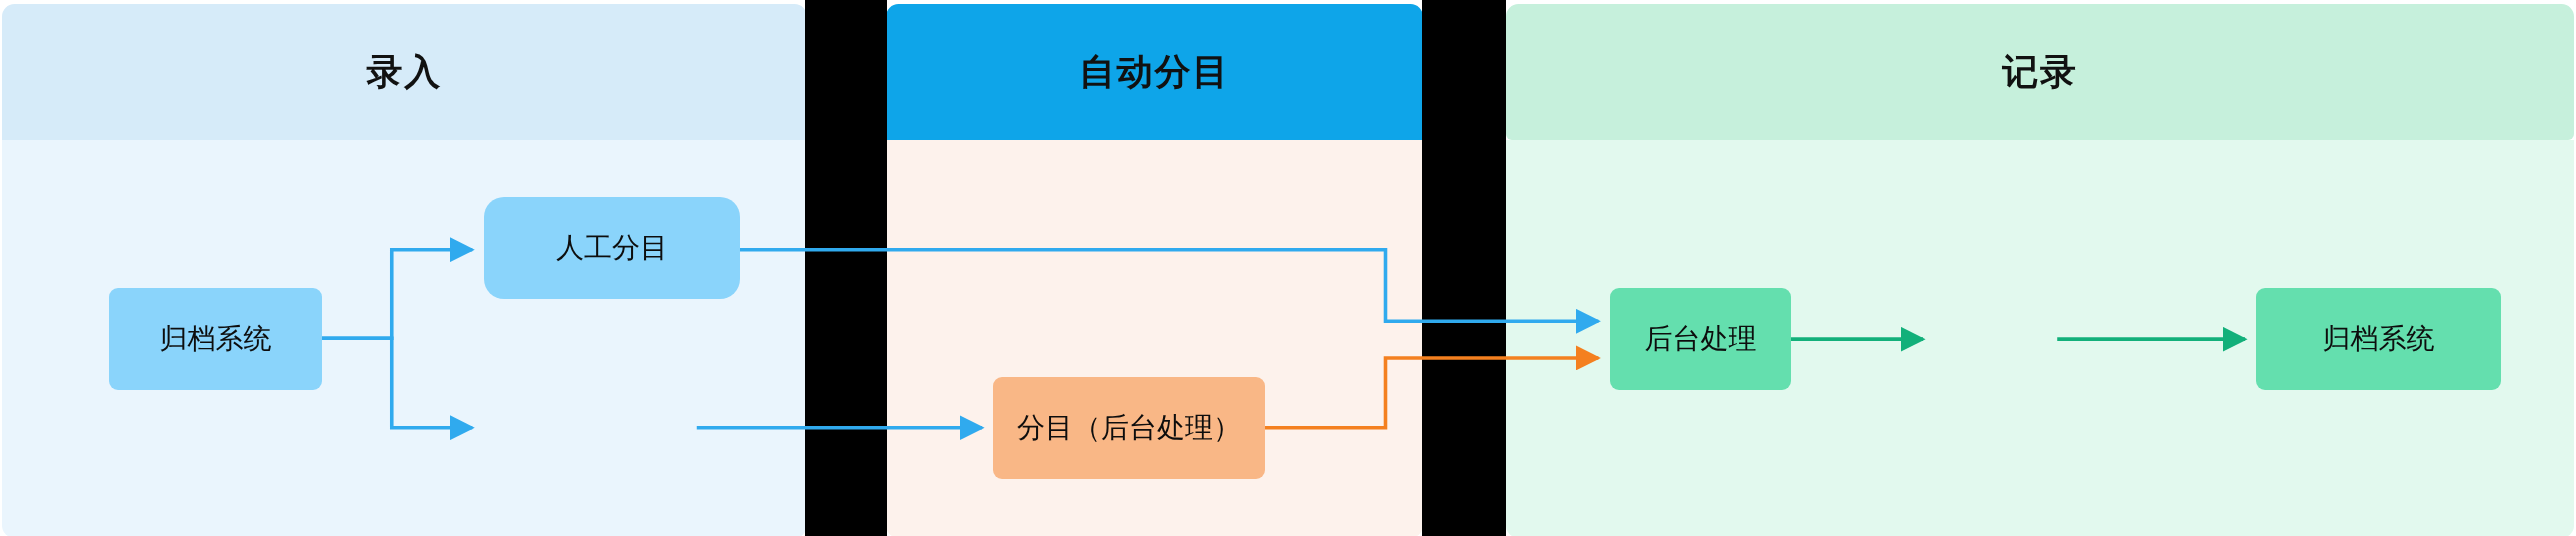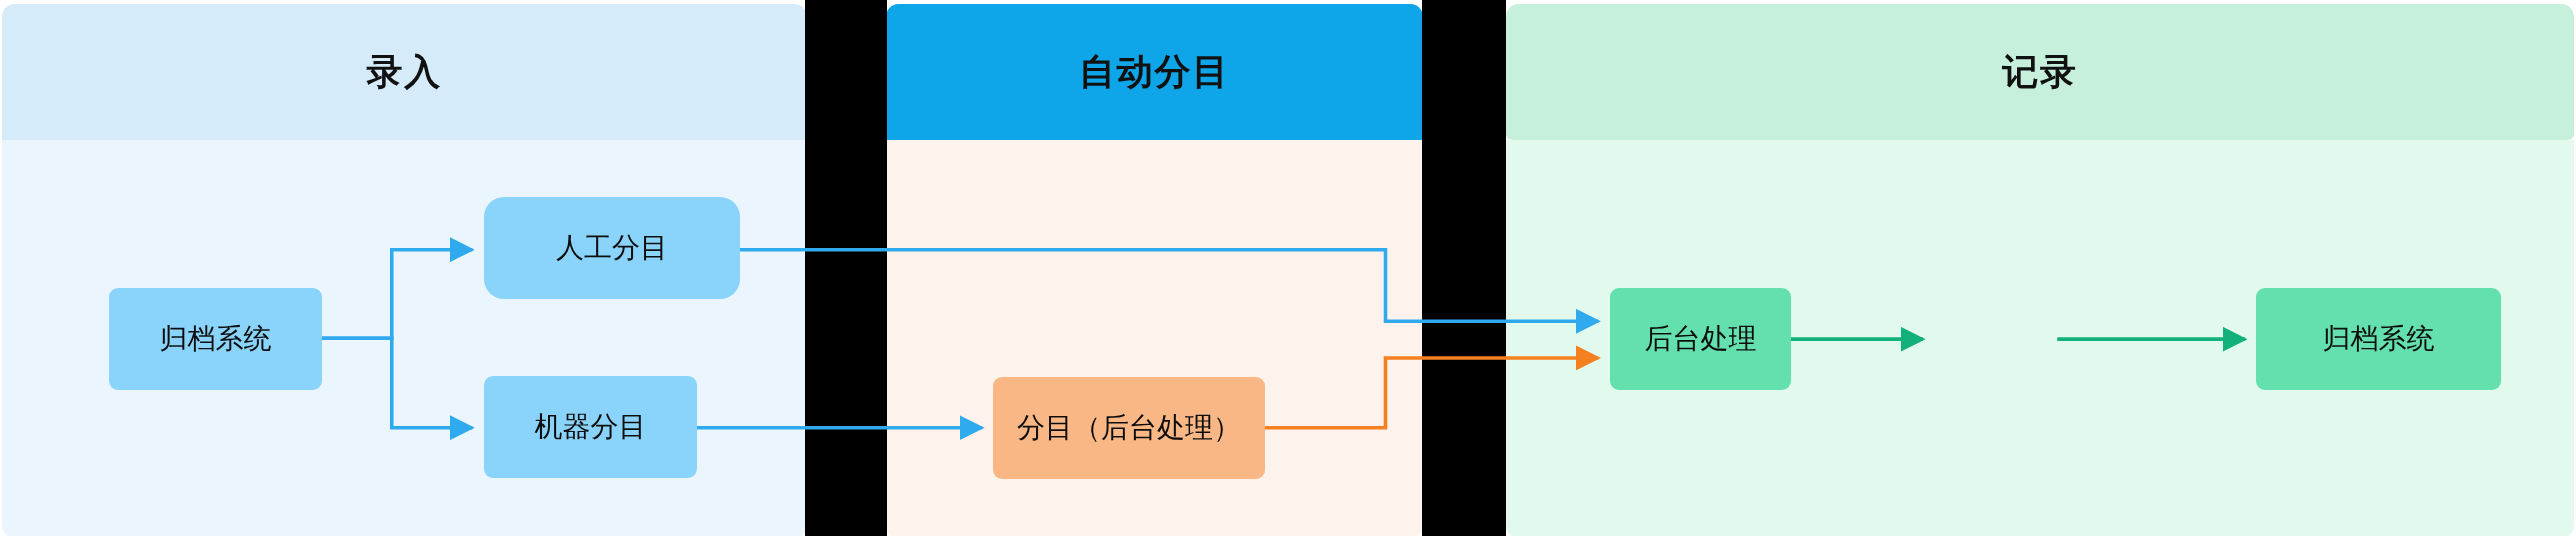--- a/index.html
+++ b/index.html
@@ -171,23 +171,20 @@
   </svg>
 
   <div class="node n-blue" id="node-start">
     <span class="node-label">归档系统</span>
   </div>
 
   <div class="node n-blue" id="node-manual">
     <span class="node-label">人工分目</span>
   </div>
 
-  <div class="node n-blue" id="node-machine">
-    <span class="node-label">机器分目</span>
-  </div>
 
   <div class="node n-orange" id="node-auto-sort">
     <span class="node-label">分目（后台处理）</span>
   </div>
 
   <div class="node n-green" id="node-rephoto">
     <span class="node-label">后台处理</span>
   </div>
 
 

